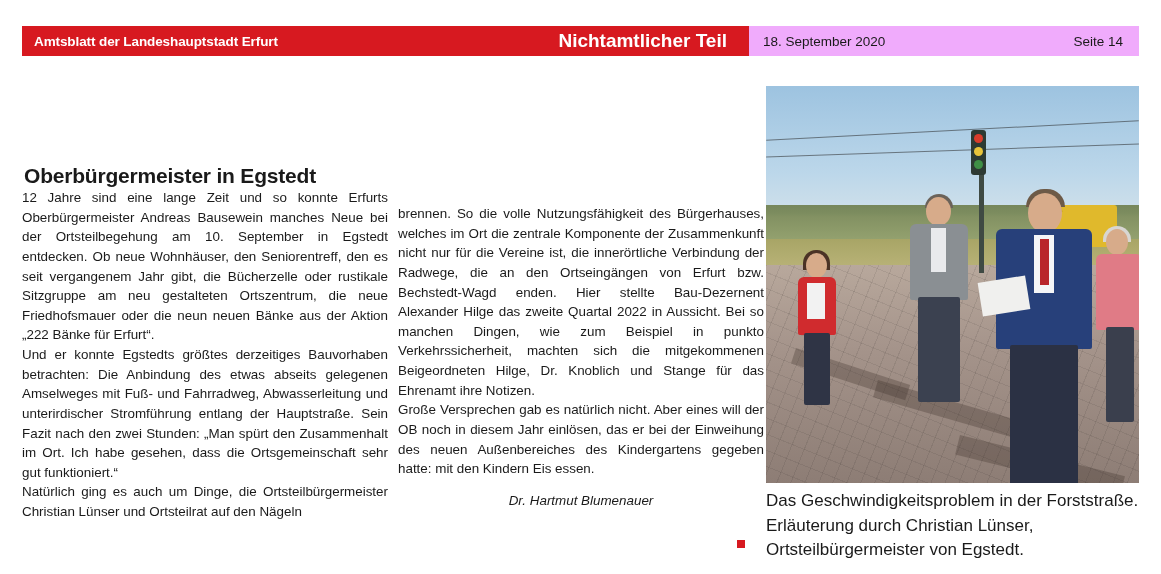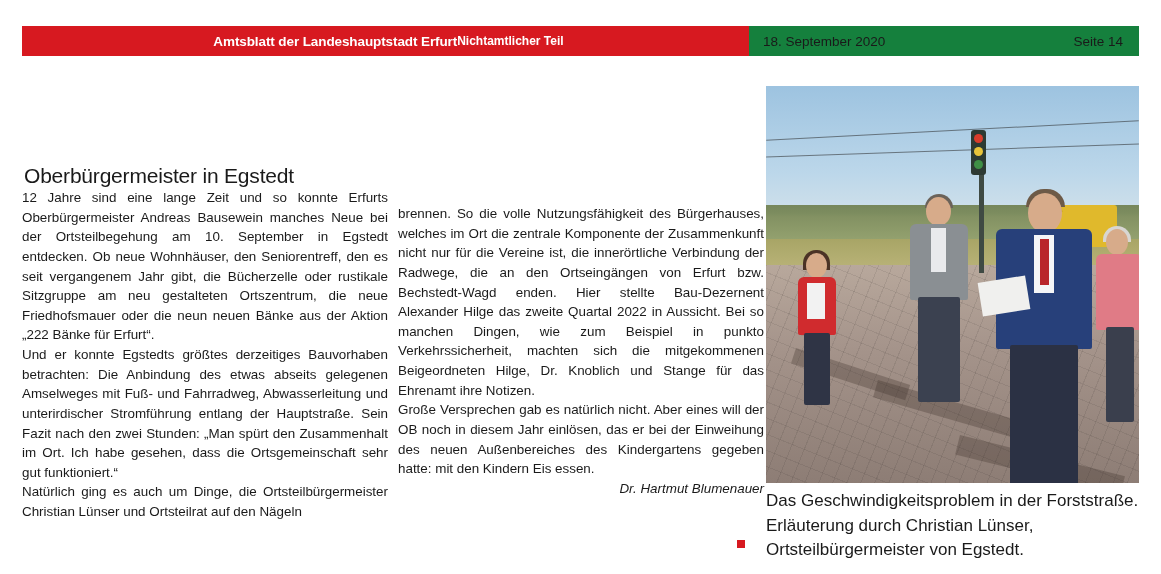--- a/index.html
+++ b/index.html
@@ -30,35 +30,35 @@
     height: 30px;
     display: flex;
     align-items: stretch;
   }
   .masthead-red {
     background: #d71920;
     color: #ffffff;
     flex: 0 0 727px;
     display: flex;
     align-items: center;
-    justify-content: center;
-    padding: 0 6px 0 12px;
+    justify-content: space-between;
+    padding: 0 22px 0 12px;
     box-sizing: border-box;
   }
   .masthead-title {
     font-size: 13.5px;
     font-weight: bold;
     letter-spacing: -0.1px;
   }
   .masthead-section {
-    font-size: 12px;
+    font-size: 19px;
     font-weight: bold;
   }
   .masthead-grey {
-    background: #15803d;
+    background: #f0abfc;
     color: #1a1a1a;
     flex: 1 1 auto;
     display: flex;
     align-items: center;
     justify-content: space-between;
     padding: 0 16px 0 14px;
     box-sizing: border-box;
   }
   .masthead-date {
     font-size: 13.5px;
@@ -78,21 +78,21 @@
     font-weight: bold;
     line-height: 1.0;
     letter-spacing: -1.4px;
   }
   .subhead {
     position: absolute;
     left: 24px;
     top: 147px;
     width: 720px;
     font-size: 21px;
-    font-weight: normal;
+    font-weight: bold;
     color: #1a1a1a;
     letter-spacing: -0.2px;
   }
 
   
   .col {
     position: absolute;
     width: 366px;
     font-size: 13.4px;
     line-height: 1.465;
@@ -102,23 +102,24 @@
   }
   #col1 {
     left: 22px;
     top: 188px;
   }
   #col2 {
     left: 398px;
     top: 204px;
   }
   .byline {
+    margin-top: 12px;
     font-style: italic;
     font-size: 13.4px;
-    text-align: right;
+    text-align: center;
   }
 
   
   .photo-wrap {
     position: absolute;
     left: 766px;
     top: 86px;
     width: 373px;
     height: 397px;
     overflow: hidden;

